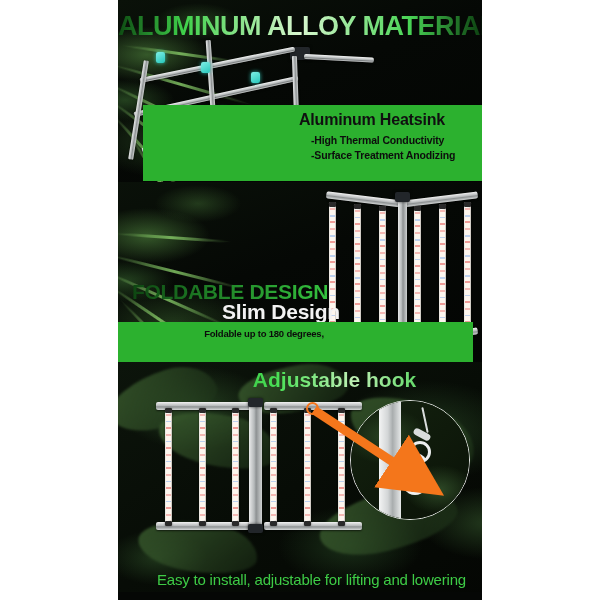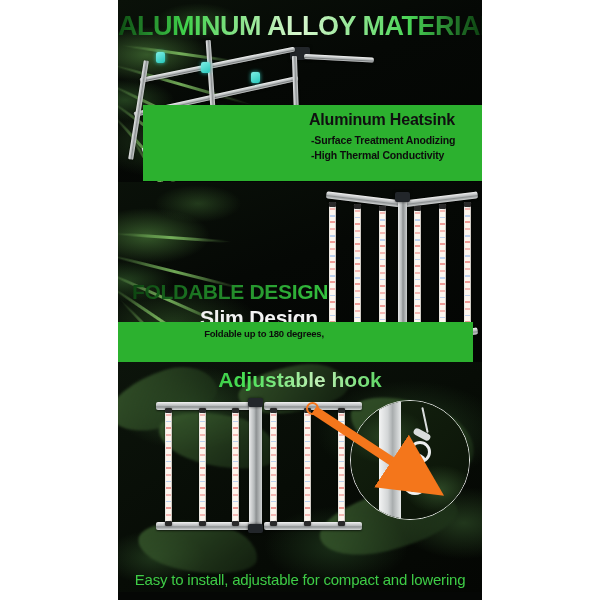--- a/index.html
+++ b/index.html
@@ -6,21 +6,21 @@
   body{width:600px;height:600px;overflow:hidden;font-family:"Liberation Sans",sans-serif;}
 
   #page{position:relative;width:600px;height:600px;background:#ffffff;}
 
   
   #content{position:absolute;left:118px;top:0;width:364px;height:600px;overflow:hidden;background:#050705;}
 
   .section{position:absolute;left:0;width:364px;overflow:hidden;}
   #sec1{top:0;height:182px;}
   #sec2{top:182px;height:180px;}
-  #sec3{top:362px;height:230px;}
+  #sec3{top:362px;height:230px;padding-left:23px;}
 
   
   .bg{position:absolute;inset:0;background:#070b07;}
   .bg.palm{
     background:
       radial-gradient(ellipse 90px 40px at 8% 30%, rgba(90,150,70,.55), transparent 70%),
       radial-gradient(ellipse 70px 30px at 2% 55%, rgba(70,130,60,.45), transparent 70%),
       radial-gradient(ellipse 120px 50px at 15% 78%, rgba(80,140,65,.35), transparent 72%),
       radial-gradient(ellipse 60px 26px at 22% 12%, rgba(95,160,75,.30), transparent 72%),
       linear-gradient(160deg,#0a1109 0%,#050805 45%,#030503 100%);
@@ -43,30 +43,30 @@
   .title-grad{
     position:absolute;width:100%;text-align:center;font-weight:bold;white-space:nowrap;
     background:linear-gradient(90deg,#0d4a12 0%,#3fd14a 18%,#d8f7cf 50%,#49d455 80%,#0c3f10 100%);
     -webkit-background-clip:text;background-clip:text;color:transparent;
     -webkit-text-fill-color:transparent;
   }
   #h1{top:11px;font-size:27px;letter-spacing:-.5px;}
   #h2{top:98px;left:0;text-align:left;padding-left:14px;font-size:21px;letter-spacing:-.3px;
     background:linear-gradient(90deg,#0b3b0e 0%,#1d7a24 22%,#34c13e 55%,#4ade55 85%);
     -webkit-background-clip:text;background-clip:text;-webkit-text-fill-color:transparent;color:transparent;}
-  #h2sub{position:absolute;top:124px;left:0;width:100%;text-align:left;padding-left:82px;
+  #h2sub{position:absolute;top:118px;left:0;width:100%;text-align:left;padding-left:104px;
     color:#f2f2f2;font-size:21px;font-weight:bold;letter-spacing:-.2px;box-sizing:border-box;}
   #h3{top:6px;font-size:21px;font-weight:bold;
     background:linear-gradient(90deg,#1a8a22 0%,#49e055 35%,#bff0b5 55%,#3fd04b 78%,#17761e 100%);
     -webkit-background-clip:text;background-clip:text;-webkit-text-fill-color:transparent;color:transparent;}
 
   
   .greenpanel{position:absolute;background:#2cb12f;}
   #panel1{left:25px;top:105px;width:339px;height:76px;}
-  #panel1 .ph{position:absolute;left:166px;top:6px;color:#101010;font-size:16px;font-weight:bold;letter-spacing:-.2px;}
+  #panel1 .ph{position:absolute;left:156px;top:6px;color:#101010;font-size:16px;font-weight:bold;letter-spacing:-.2px;}
   #panel1 ul{position:absolute;left:168px;top:28px;margin:0;padding:0;list-style:none;}
   #panel1 li{color:#0d0d0d;font-size:10.5px;font-weight:bold;line-height:14.5px;letter-spacing:-.15px;white-space:nowrap;}
 
   #panel2{left:0px;top:140px;width:355px;height:40px;}
   #panel2 p{position:absolute;left:0;top:5px;width:292px;margin:0;text-align:center;
             color:#0c0c0c;font-size:9.5px;font-weight:bold;line-height:14px;letter-spacing:-.2px;}
 
   
   #tagline{position:absolute;left:0;bottom:4px;width:100%;text-align:center;
            color:#3ecc46;font-size:15px;letter-spacing:-.2px;}
@@ -150,22 +150,22 @@
         <div class="clip" style="left:100px;top:108px;"></div>
         <div class="clip" style="left:152px;top:118px;"></div>
         <div class="clip" style="left:62px;top:132px;"></div>
       </div>
 
       <div class="title-grad" id="h1">ALUMINUM ALLOY MATERIAL</div>
 
       <div class="greenpanel" id="panel1">
         <div class="ph">Aluminum Heatsink</div>
         <ul>
+          <li>-High Thermal Conductivity</li>
           <li>-Surface Treatment Anodizing</li>
-          <li>-High Thermal Conductivity</li>
         </ul>
       </div>
     </div>
 
     <div class="section" id="sec2">
       <div class="bg palm"></div>
       <div class="frond" style="left:-16px;top:70px;width:150px;transform:rotate(14deg);"></div>
       <div class="frond" style="left:-18px;top:86px;width:145px;transform:rotate(24deg);"></div>
       <div class="frond" style="left:-12px;top:100px;width:130px;transform:rotate(34deg);"></div>
       <div class="frond" style="left:-6px;top:50px;width:120px;transform:rotate(4deg);"></div>
@@ -288,17 +288,17 @@
 
       <svg id="arrow" viewBox="0 0 364 238">
         <defs>
           <marker id="ah" markerWidth="7" markerHeight="7" refX="1" refY="3.5" orient="auto">
             <polygon points="0,0 7,3.5 0,7" fill="#f4761b"></polygon>
           </marker>
         </defs>
         <line x1="196" y1="48" x2="281" y2="104" stroke="#f4761b" stroke-width="9" marker-end="url(#ah)"></line>
       </svg>
 
-      <div id="tagline">Easy to install, adjustable for compact and lowering</div>
+      <div id="tagline">Easy to install, adjustable for lifting and lowering</div>
     </div>
 
   </div>
 </div>
 
 </body></html>

